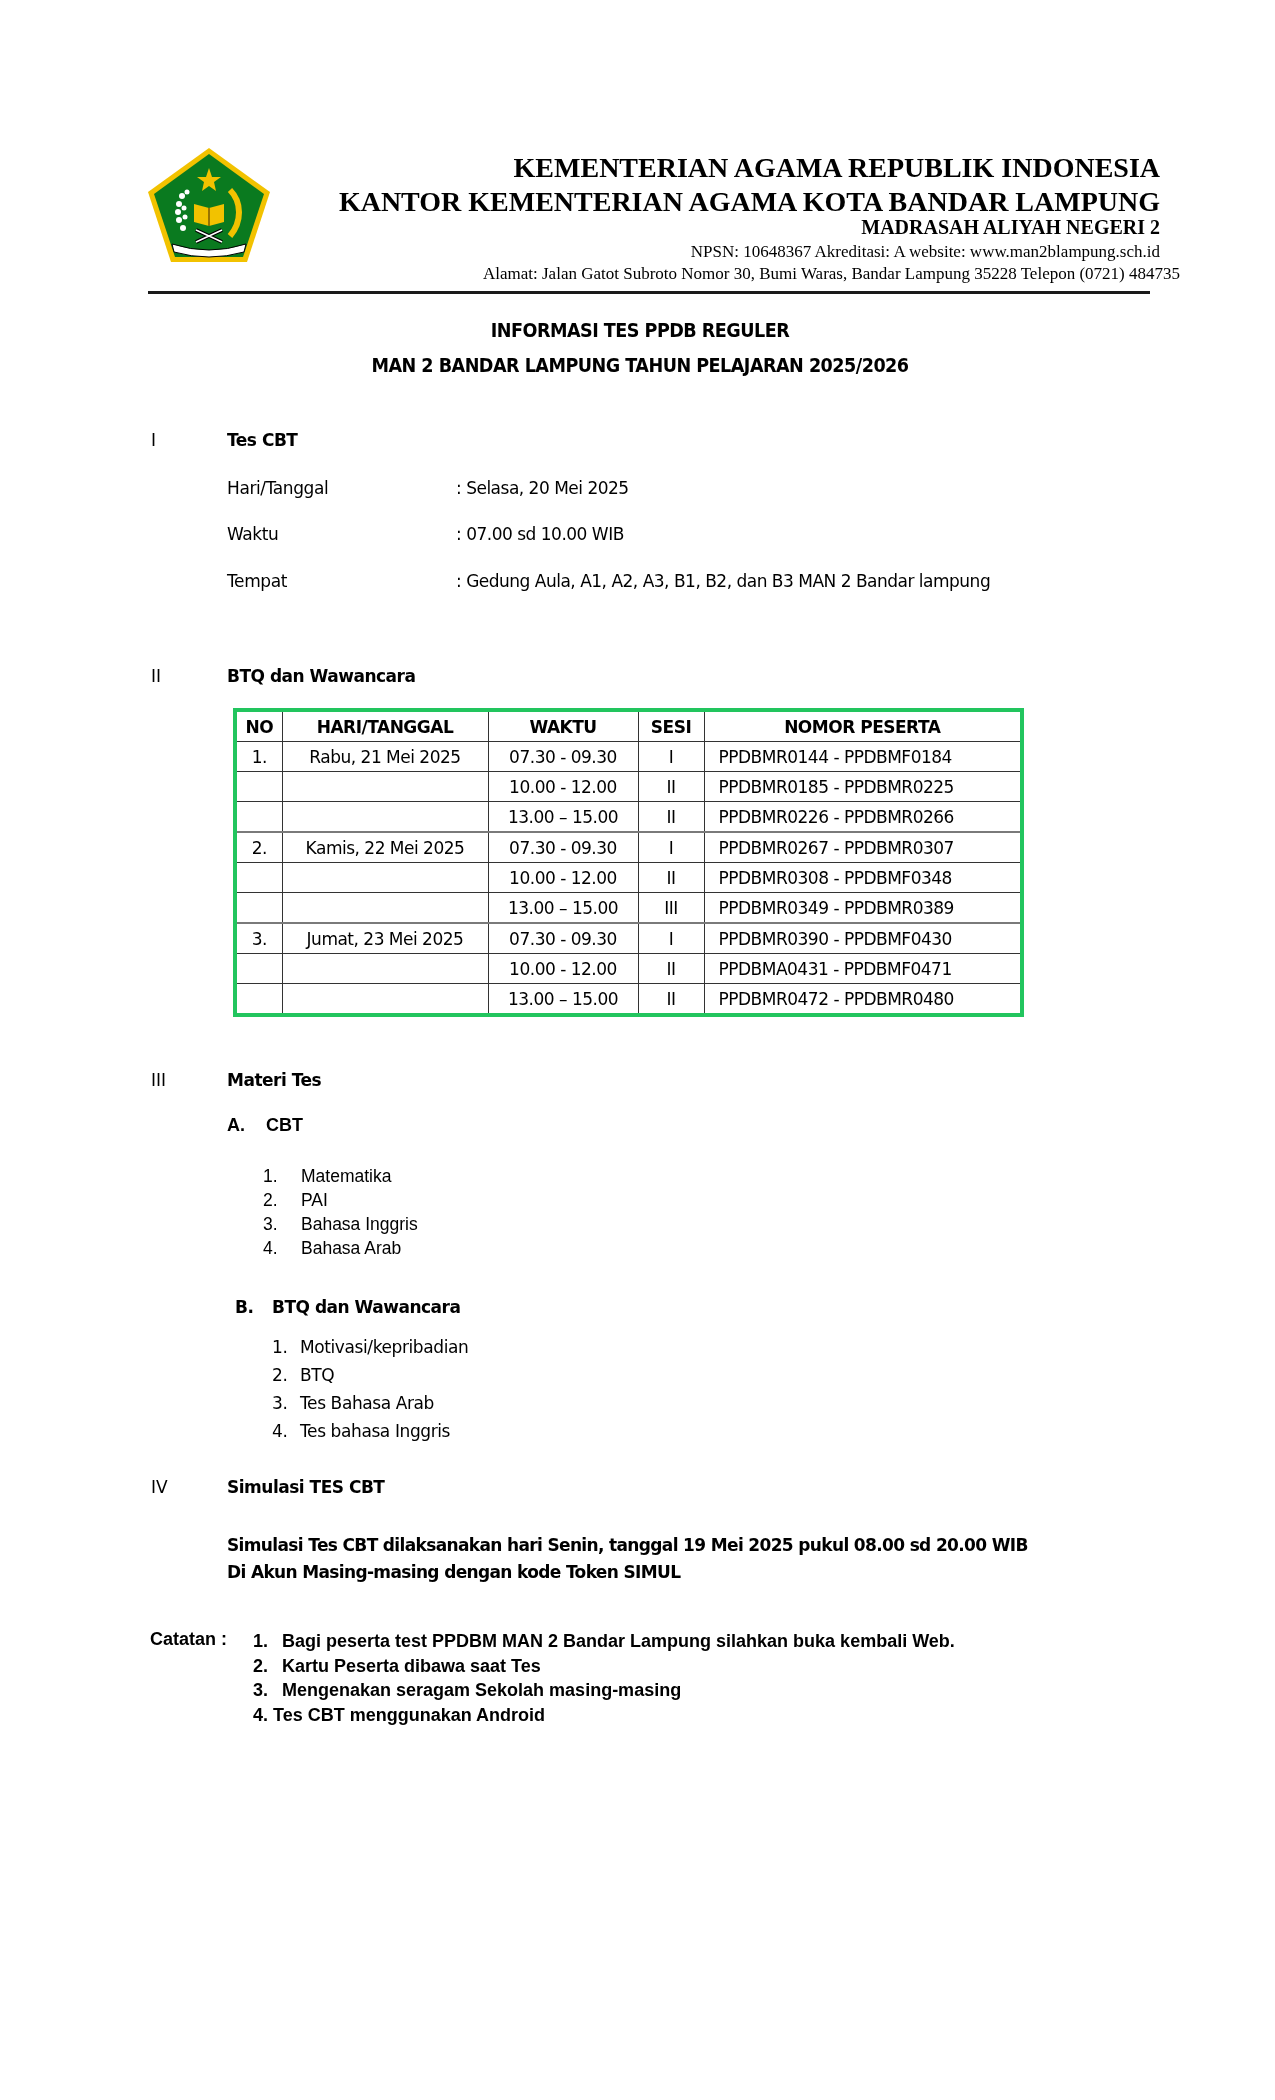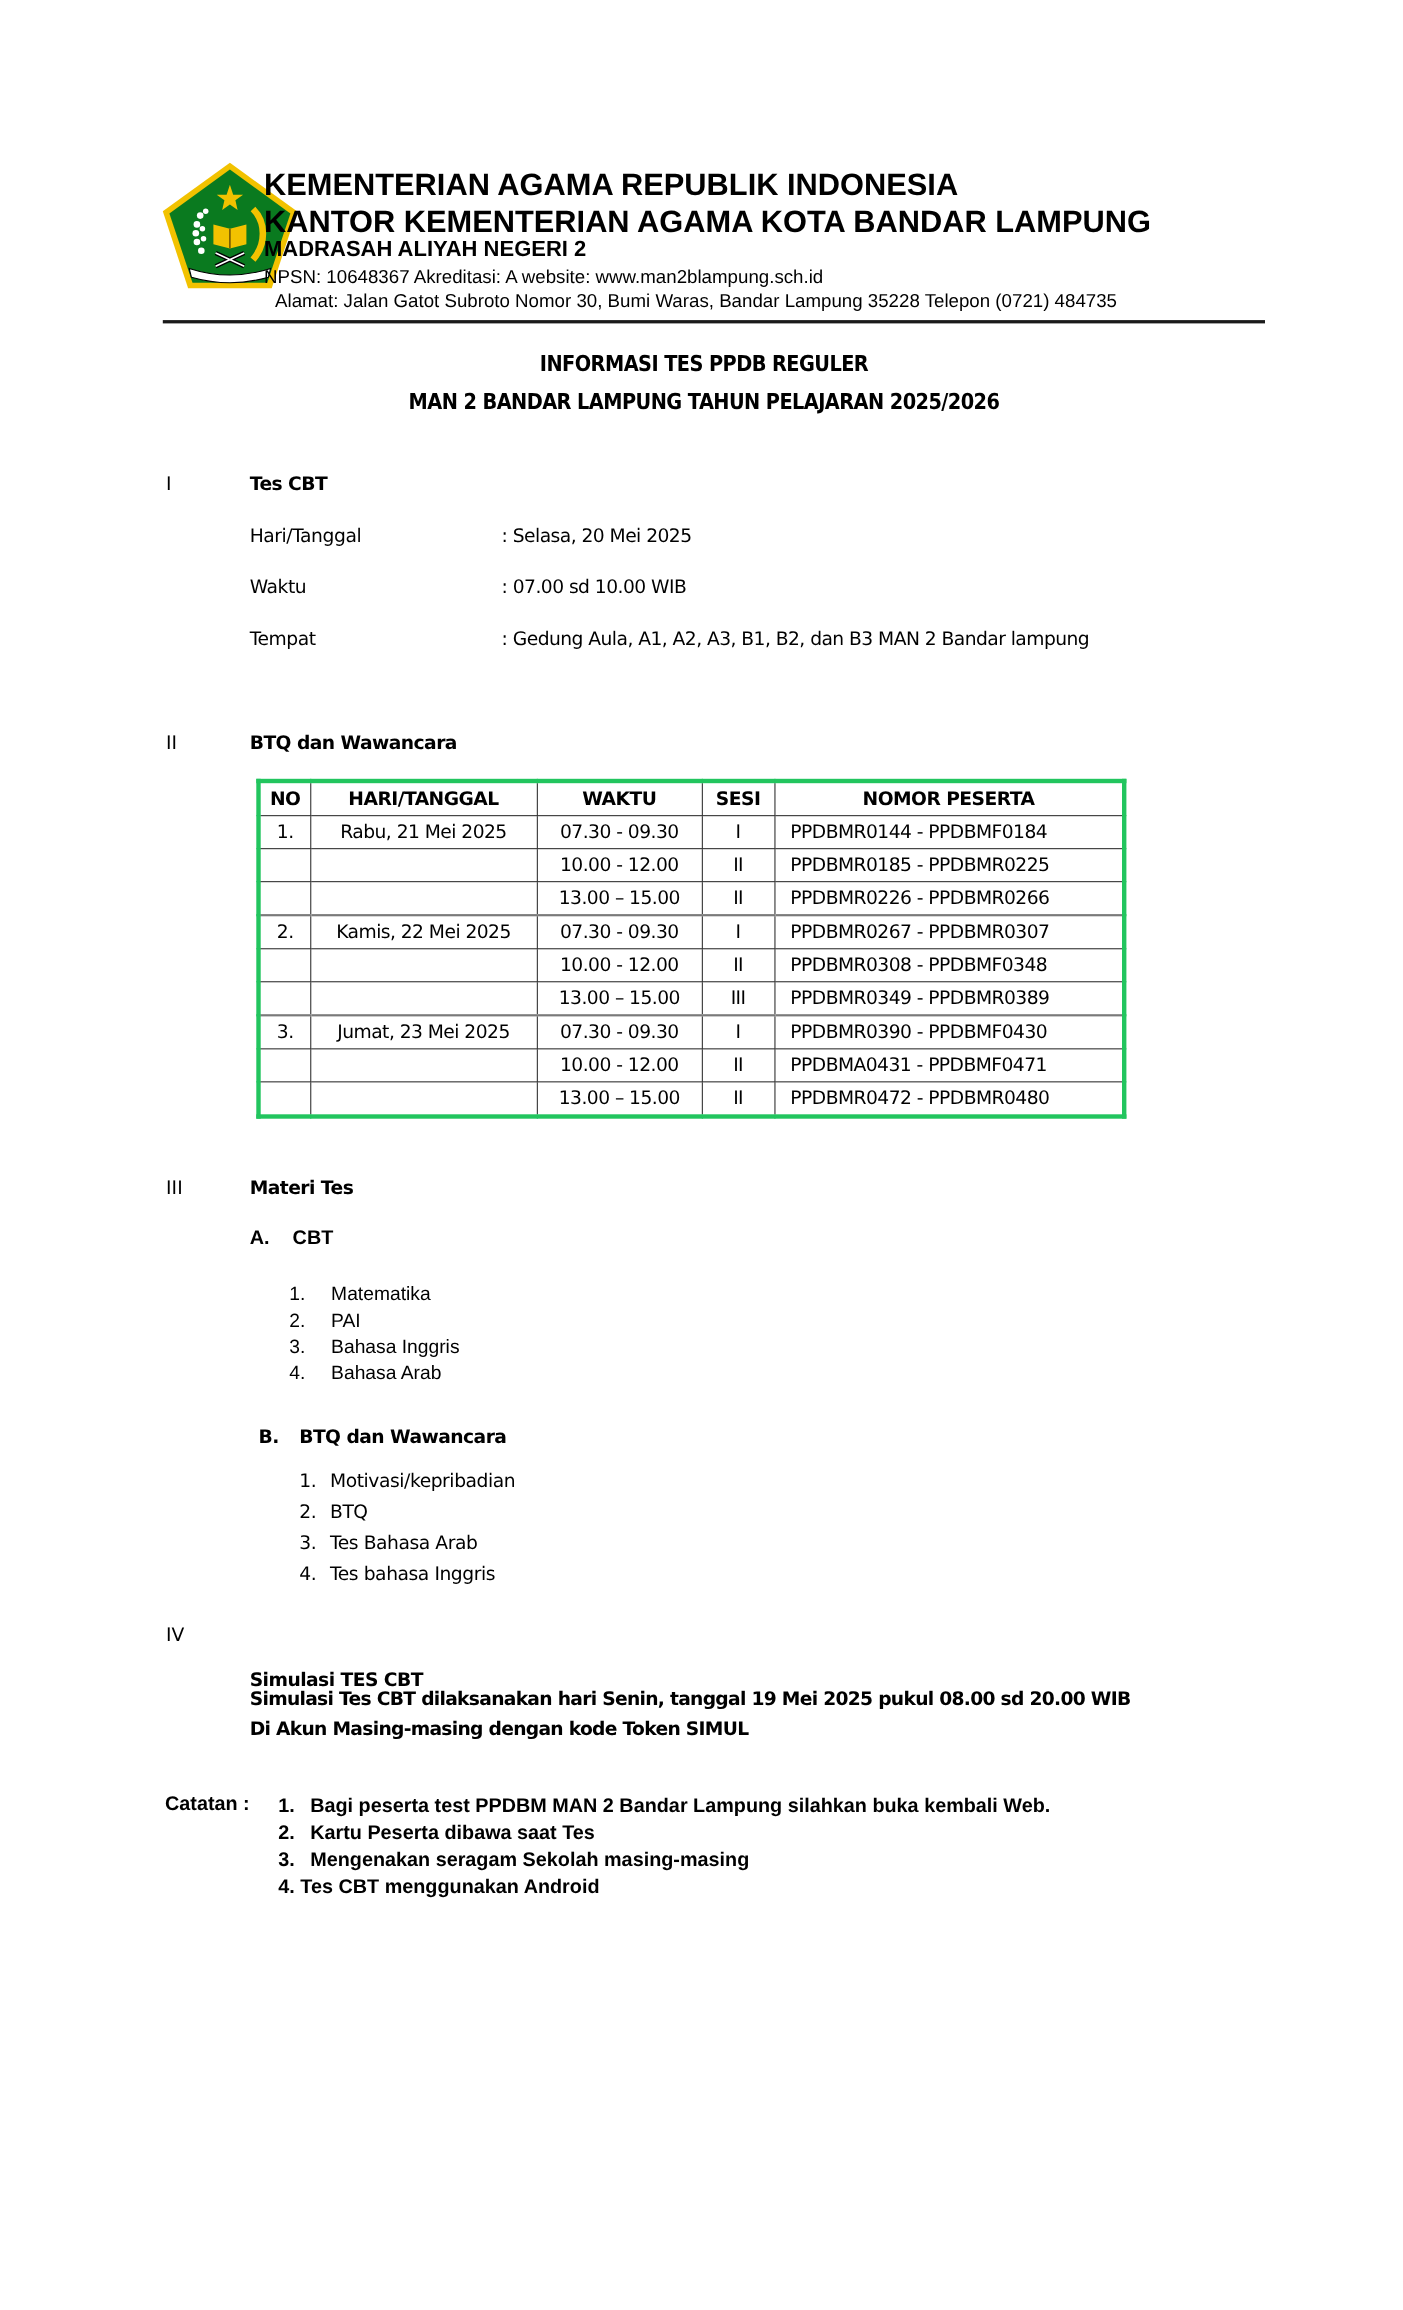--- a/index.html
+++ b/index.html
@@ -2,21 +2,21 @@
 <html><head>
 <meta charset="utf-8">
 <style>
   html, body { margin: 0; padding: 0; background: #ffffff; }
   body { width: 1275px; height: 2100px; position: relative; overflow: hidden; color: #000; }
   .sans { font-family: "Liberation Sans", sans-serif; }
   .cal { font-family: "DejaVu Sans", sans-serif; }
 
   
   #logo { position: absolute; left: 146px; top: 146px; width: 126px; height: 118px; }
-  .lh { position: absolute; left: 240px; width: 920px; text-align: left; font-family: Liberation Sans, sans-serif; font-weight: bold; white-space: nowrap; transform-origin: center top; }
+  .lh { position: absolute; left: 240px; width: 920px; text-align: right; font-family: Liberation Serif, serif; font-weight: bold; white-space: nowrap; transform-origin: center top; }
   #lh1 { top: 152px; font-size: 28px; }
   #lh2 { top: 186px; font-size: 28px; }
   #lh3 { top: 216px; font-size: 20px; }
   #lh4 { top: 242px; font-size: 17px; font-weight: normal; left: 240px; }
   #lh5 { top: 264px; font-size: 17px; font-weight: normal; left: 250px; width: 930px; }
   #rule { position: absolute; left: 148px; top: 291px; width: 1002px; height: 3px; background: #1a1a1a; }
 
   
   .title { position: absolute; left: 100px; width: 1080px; text-align: center; font-family: "DejaVu Sans", sans-serif; font-weight: bold; font-size: 20px; letter-spacing: -0.6px; transform: scaleX(0.88); }
   #title1 { top: 318px; }
@@ -215,21 +215,21 @@
   <ul class="list-b">
     <li><span class="num">1.</span><span>Motivasi/kepribadian</span></li>
     <li><span class="num">2.</span><span>BTQ</span></li>
     <li><span class="num">3.</span><span>Tes Bahasa Arab</span></li>
     <li><span class="num">4.</span><span>Tes bahasa Inggris</span></li>
   </ul>
 </div>
 
 <div>
   <div class="roman" style="top:1477px">IV</div>
-  <div class="sec-head" style="top:1518px">Simulasi TES CBT</div>
+  <div class="sec-head" style="top:1477px">Simulasi TES CBT</div>
   <div class="sim" style="top:1535px">Simulasi Tes CBT dilaksanakan  hari Senin, tanggal 19 Mei 2025 pukul 08.00 sd 20.00 WIB</div>
   <div class="sim" style="top:1562px">Di Akun Masing-masing dengan kode Token SIMUL</div>
 </div>
 
 <div>
   <div id="catatan-label">Catatan :</div>
   <ul class="notes">
     <li><span class="num">1.</span><span>Bagi peserta test PPDBM MAN 2  Bandar Lampung silahkan  buka kembali Web.</span></li>
     <li><span class="num">2.</span><span>Kartu Peserta dibawa saat Tes</span></li>
     <li><span class="num">3.</span><span>Mengenakan seragam Sekolah masing-masing</span></li>

